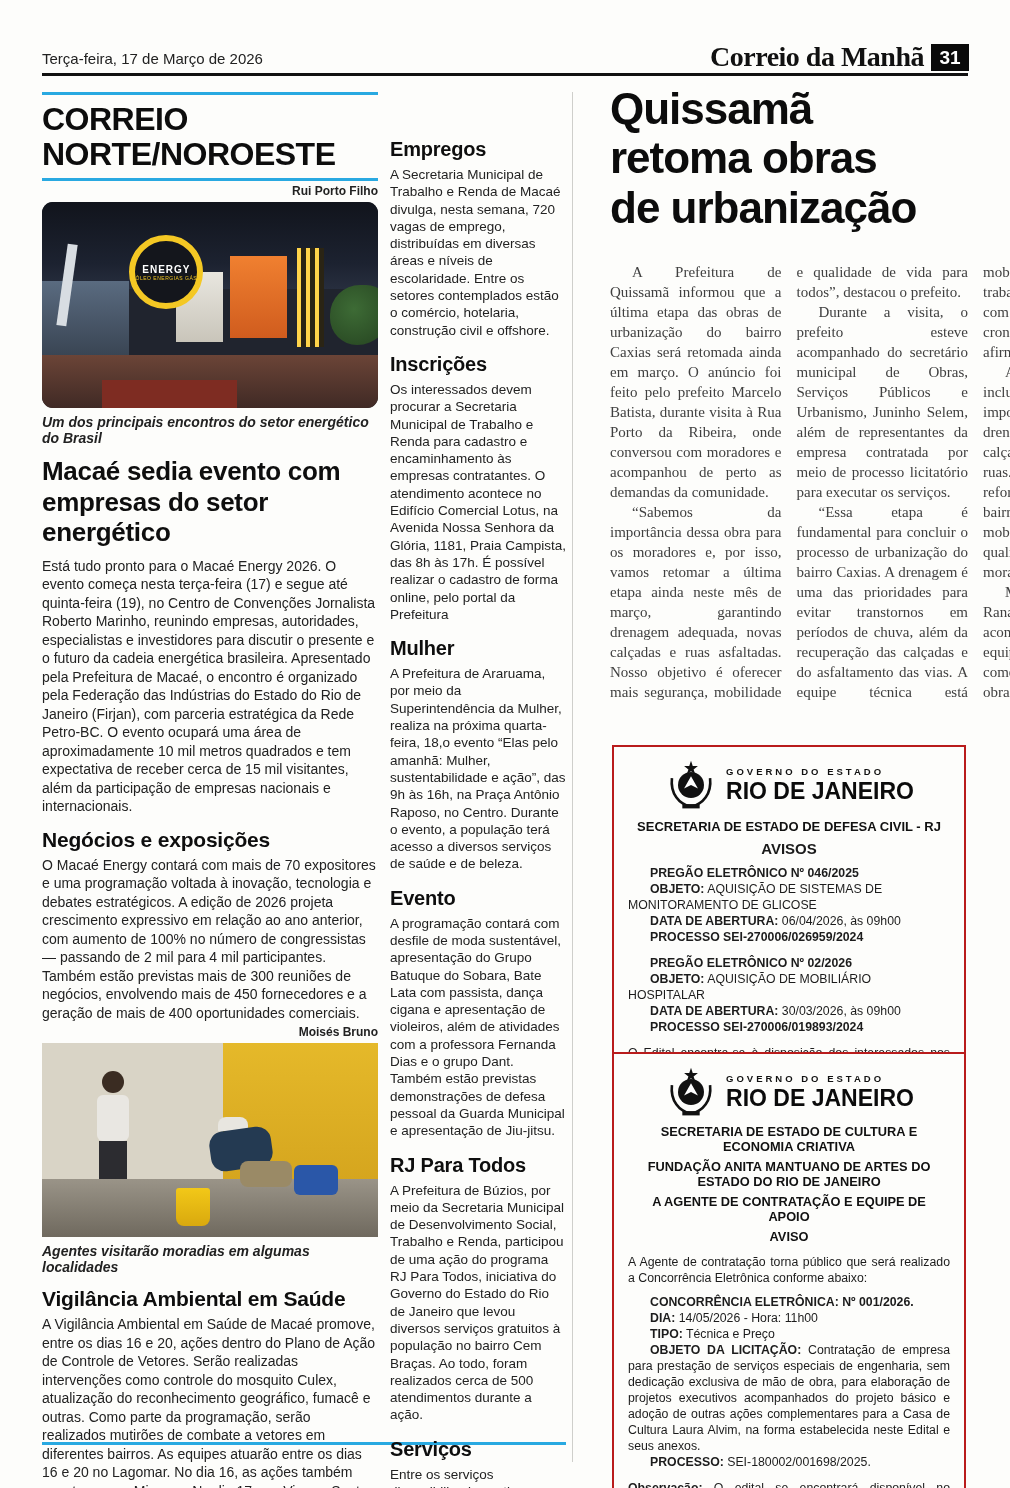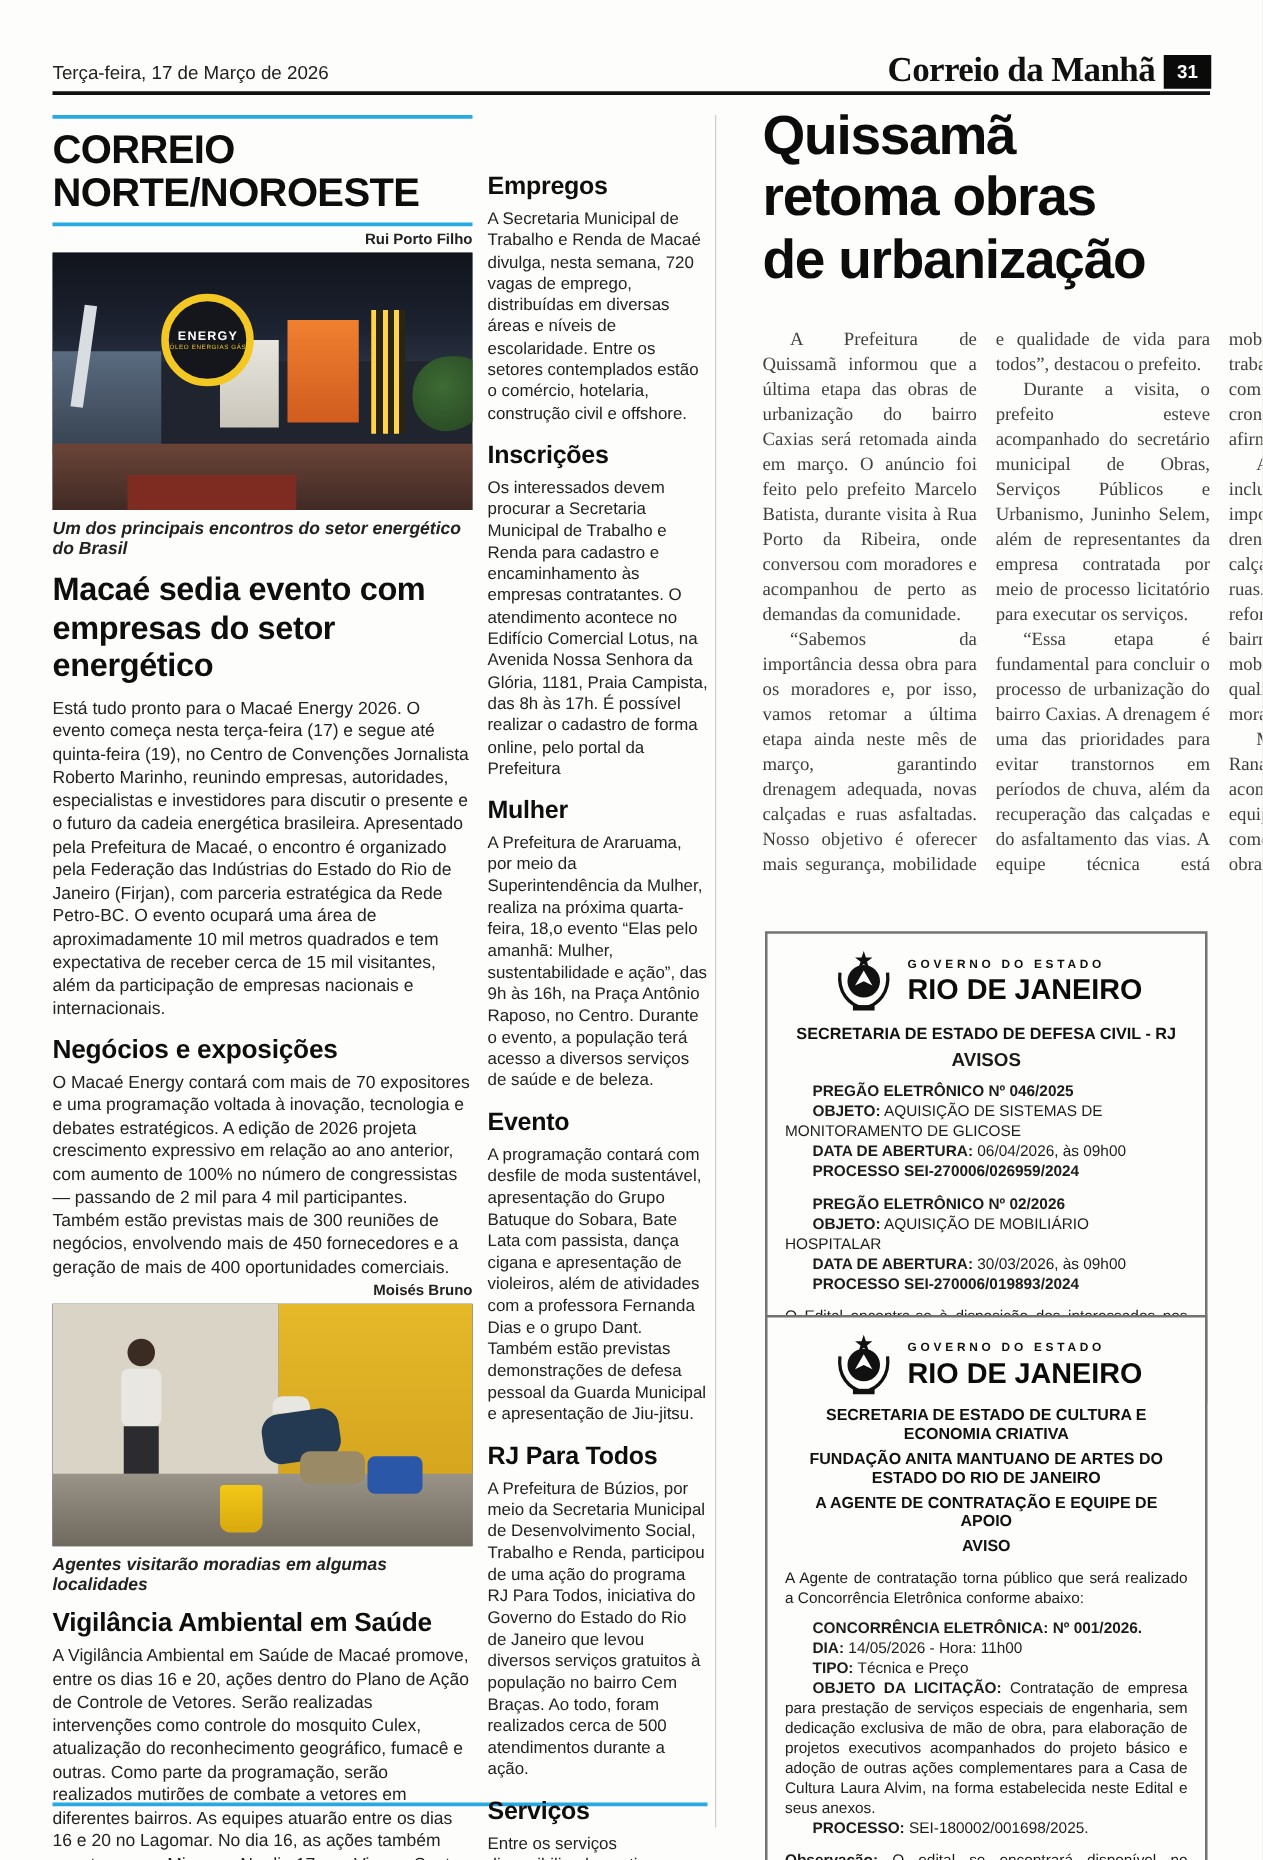--- a/index.html
+++ b/index.html
@@ -7,31 +7,31 @@
   .page { position:relative; width:1010px; height:1488px; background:#fdfdfb;
           font-family:"Liberation Sans", sans-serif; color:#1a1a1a; overflow:hidden;
           margin:0 auto; }
   
   .date { position:absolute; left:42px; top:50px; font-size:15px; color:#222; }
   .banner { position:absolute; left:489px; top:42px; background:#0a0a0a; color:#fff;
             font-size:20px; font-weight:700; letter-spacing:1px; padding:3px 20px 4px; }
   .masthead { position:absolute; right:86px; top:41px; font-family:"Liberation Serif", serif;
               font-size:28px; font-weight:700; letter-spacing:-0.5px; color:#111; }
   .pageno { position:absolute; left:931px; top:44px; width:38px; height:27px; background:#0a0a0a;
-            color:#fff; font-size:15px; font-weight:700; text-align:center; line-height:27px; }
+            color:#fff; font-size:19px; font-weight:700; text-align:center; line-height:27px; }
   .header-rule { position:absolute; left:42px; top:73px; width:926px; height:3px; background:#111; }
   .v-divider { position:absolute; left:572px; top:92px; width:1px; height:1370px; background:#cfcfcb; }
   
   .col-left { position:absolute; left:42px; top:92px; width:336px; }
   .rule-blue { height:3px; background:#29a9e1; }
   .kicker { font-size:32px; font-weight:800; letter-spacing:-0.5px; line-height:1.1;
             margin:7px 0 6px; color:#0d0d0d; }
   .byline { text-align:right; font-size:12px; font-weight:700; color:#222; margin:3px 0 4px; }
   .photo { position:relative; width:336px; overflow:hidden; background:#20242e; }
-  .photo1 { height:206px; }
+  .photo1 { height:206px;border-radius:11px; }
   .photo2 { height:194px; }
   .caption { font-size:14px; font-style:italic; font-weight:600; color:#222; margin:6px 0 10px; }
   .a-title { font-size:26px; font-weight:700; line-height:1.16; letter-spacing:-0.3px;
              margin:2px 0 10px; white-space:pre-line; color:#0e0e0e; }
   .body-txt { font-size:14px; line-height:18.5px; color:#222; }
   .subhead { font-size:21px; font-weight:700; letter-spacing:-0.2px; margin:12px 0 4px; color:#0e0e0e; }
   .rule-blue-bottom { position:absolute; left:42px; top:1442px; width:524px; height:3px; background:#29a9e1; }
   
   .p1-ceiling { position:absolute; left:0; top:0; width:100%; height:42%;
      background:linear-gradient(180deg,#11141c 0%, #1c2230 70%, #272e3e 100%); }
@@ -78,21 +78,21 @@
   .mid-head { font-size:20px; font-weight:700; letter-spacing:-0.2px; margin-bottom:5px; color:#0e0e0e; }
   .mid-body { font-size:13.5px; line-height:17.3px; color:#222; }
   
   .r-head { position:absolute; left:610px; top:84px; width:366px; font-size:44px; font-weight:700;
             line-height:1.12; letter-spacing:-1px; white-space:pre-line; color:#0c0c0c; }
   .article2 { position:absolute; left:610px; top:262px; width:358px; height:452px;
               column-count:2; column-gap:15px; }
   .r-par { font-family:"Liberation Serif", serif; font-size:15px; line-height:20px;
            text-align:justify; text-indent:22px; color:#404040; hyphens:auto; }
   
-  .notice { position:absolute; left:612px; width:354px; border:2px solid #737373; background:#fdfdfb; }
+  .notice { position:absolute; left:612px; width:354px; border:2px solid #b91c1c; background:#fdfdfb; }
   .notice1 { top:745px; }
   .notice2 { top:1052px; }
   .gov-logo { display:flex; justify-content:center; align-items:center; gap:8px; margin:12px 0 6px; }
   .gov-text .g1 { font-size:9.5px; font-weight:700; letter-spacing:3px; color:#111; }
   .gov-text .g2 { font-size:23px; font-weight:800; letter-spacing:0; color:#0b0b0b; margin-top:1px; }
   .n-title { text-align:center; font-weight:700; font-size:13px; margin:8px 14px 0; color:#111; }
   .n-sub { text-align:center; font-weight:700; font-size:15px; margin:6px 0 2px; }
   .n-lines { margin:8px 14px 0; }
   .nline { font-size:12.3px; line-height:16px; color:#1c1c1c; }
   .nline b { font-weight:700;padding-left:22px; }

